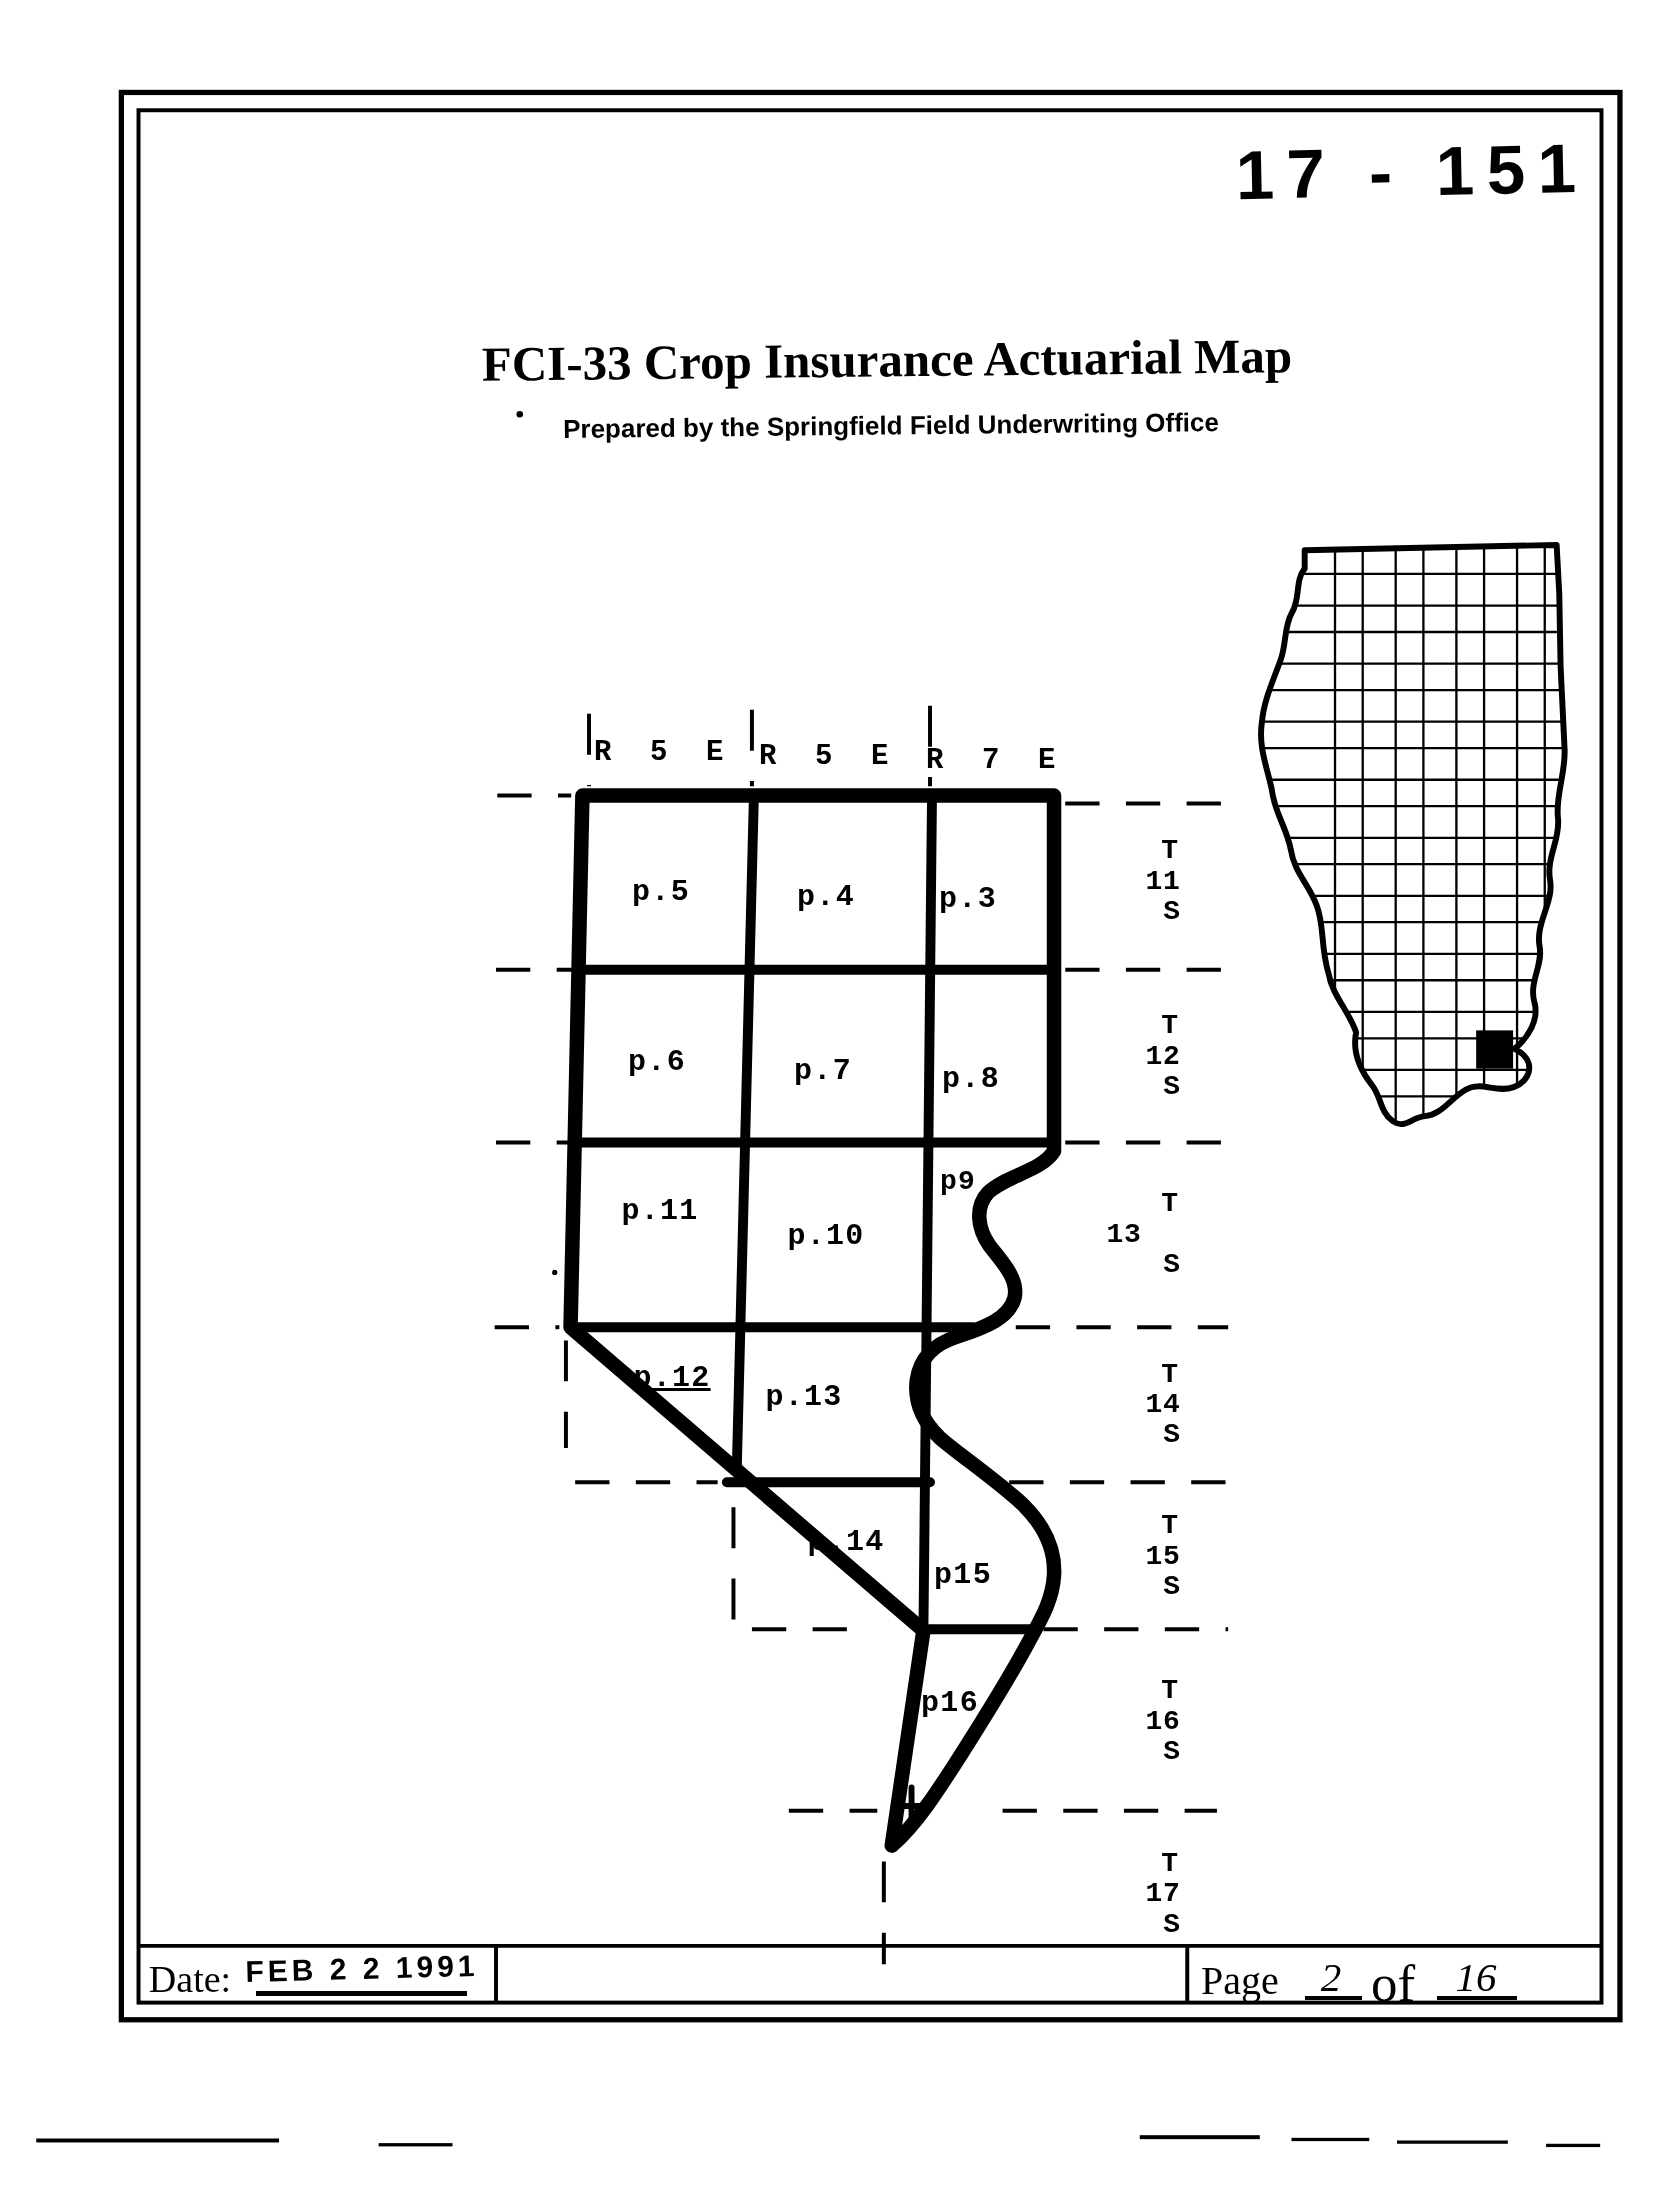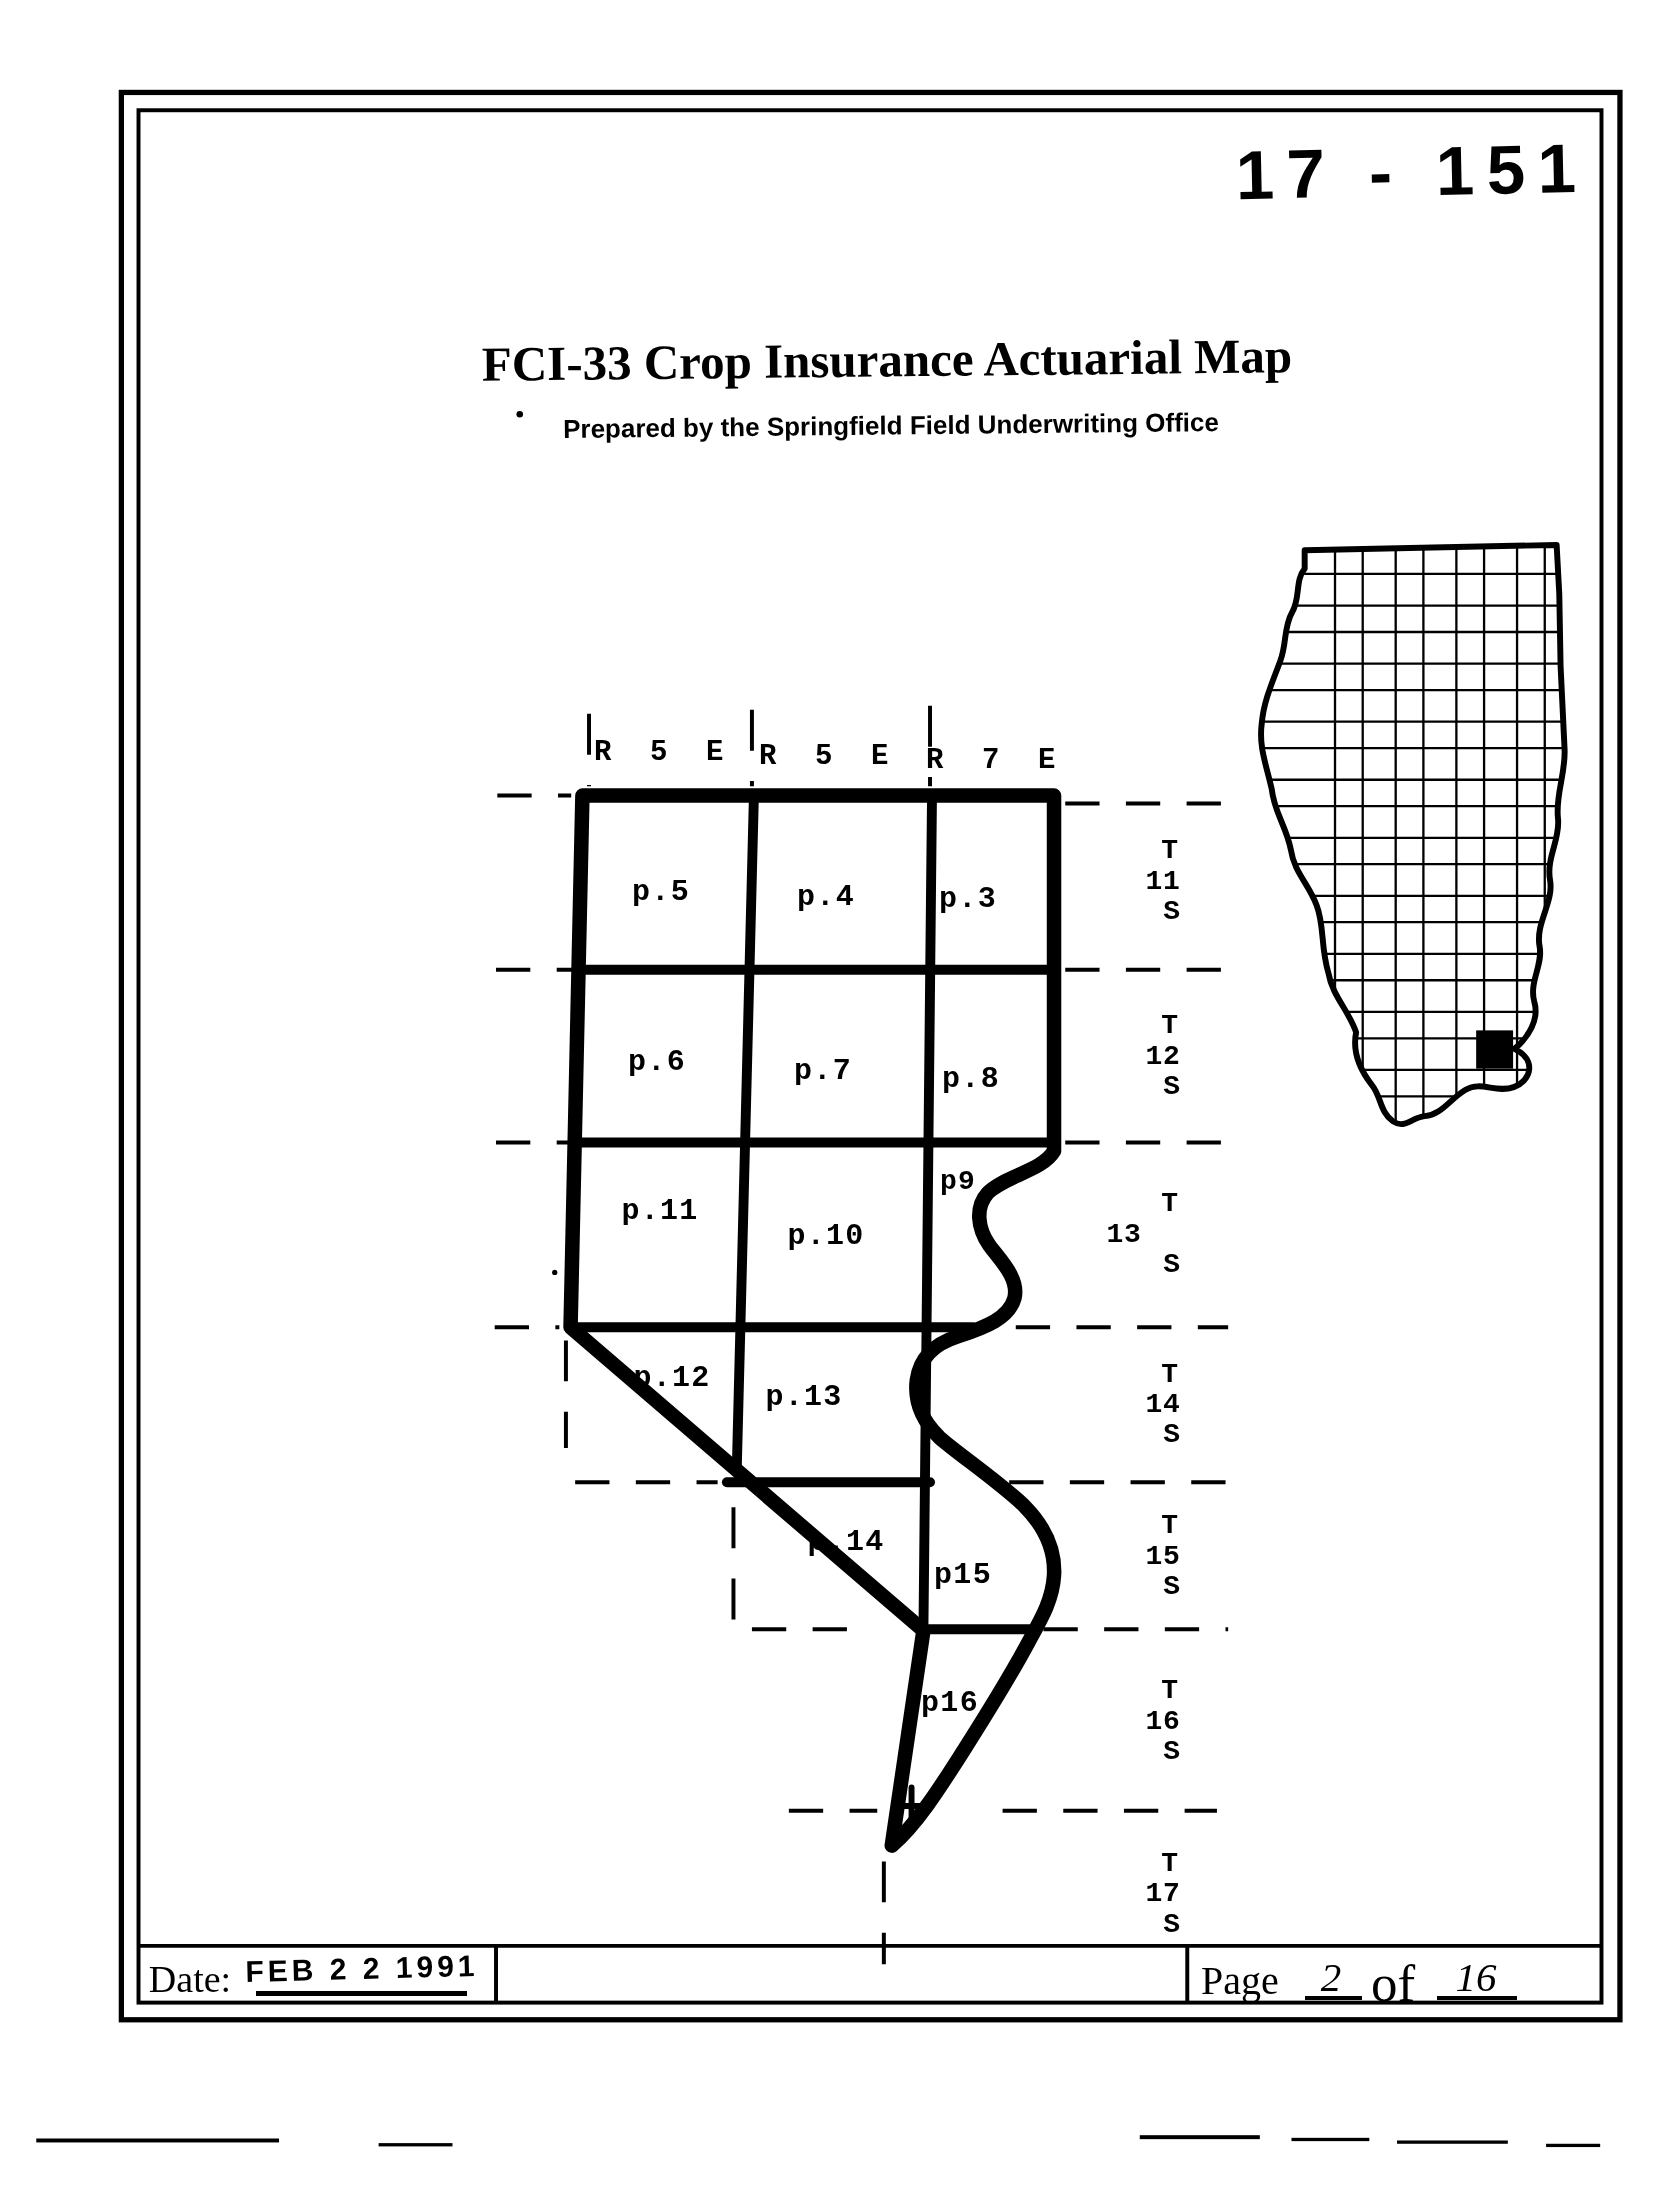--- a/index.html
+++ b/index.html
@@ -202,21 +202,21 @@
 
   <div class="lbl mono p-lbl" style="left:661px;top:892px;">p.5</div>
   <div class="lbl mono p-lbl" style="left:826px;top:897px;">p.4</div>
   <div class="lbl mono p-lbl" style="left:968px;top:899px;">p.3</div>
   <div class="lbl mono p-lbl" style="left:657px;top:1062px;">p.6</div>
   <div class="lbl mono p-lbl" style="left:823px;top:1071px;">p.7</div>
   <div class="lbl mono p-lbl" style="left:971px;top:1079px;">p.8</div>
   <div class="lbl mono p-lbl" style="left:958px;top:1181px;font-size:28px;">p9</div>
   <div class="lbl mono p-lbl" style="left:660px;top:1188px;margin-top:23px;">p.11</div>
   <div class="lbl mono p-lbl" style="left:826px;top:1236px;">p.10</div>
-  <div class="lbl mono p-lbl" style="left:672px;top:1378px;">p.12</div>
+  <div class="lbl mono p-lbl" style="left:672px;top:1378px;text-decoration:underline;">p.12</div>
   <div class="lbl mono p-lbl" style="left:804px;top:1397px;">p.13</div>
   <div class="lbl mono p-lbl" style="left:846px;top:1542px;">p.14</div>
   <div class="lbl mono p-lbl" style="left:963px;top:1575px;">p15</div>
   <div class="lbl mono p-lbl" style="left:950px;top:1703px;">p16</div>
 
   <div class="lbl serif" style="left:190px;top:1979px;font-size:38px;">Date:</div>
   <div class="lbl sans stamp" style="left:362px;top:1969px;font-size:30px;letter-spacing:4px;transform:translate(-50%,-50%) rotate(-1.5deg);">FEB 2 2 1991</div>
   <div class="underline" style="left:256px;top:1991px;width:211px;height:4.6px;"></div>
 
 

